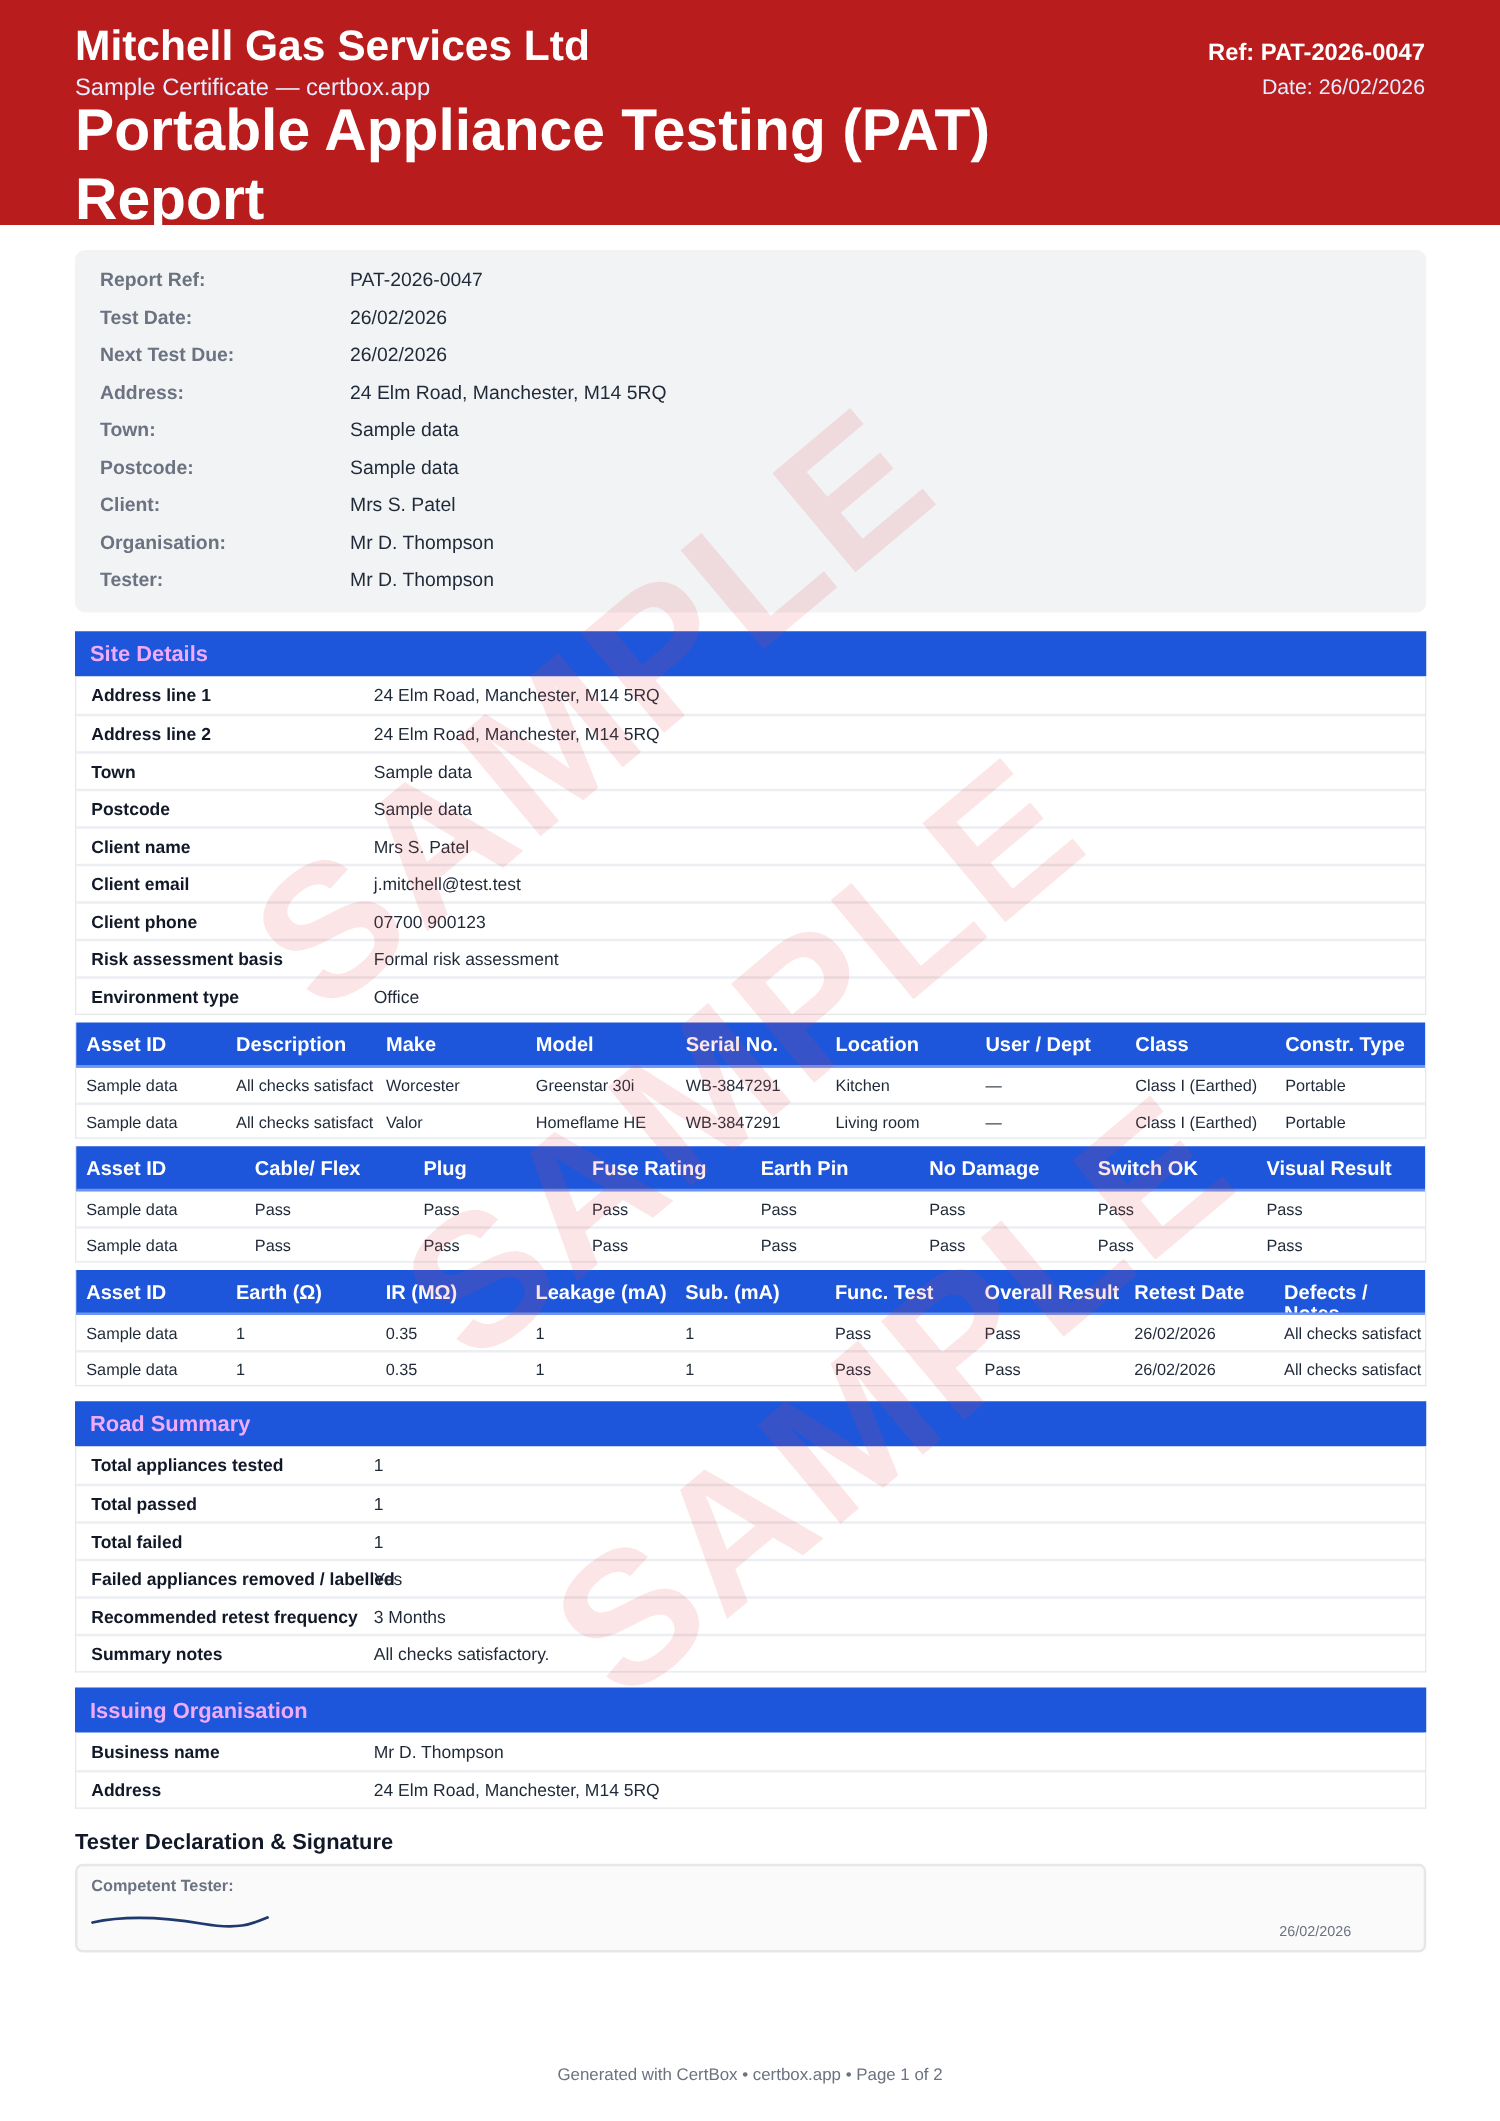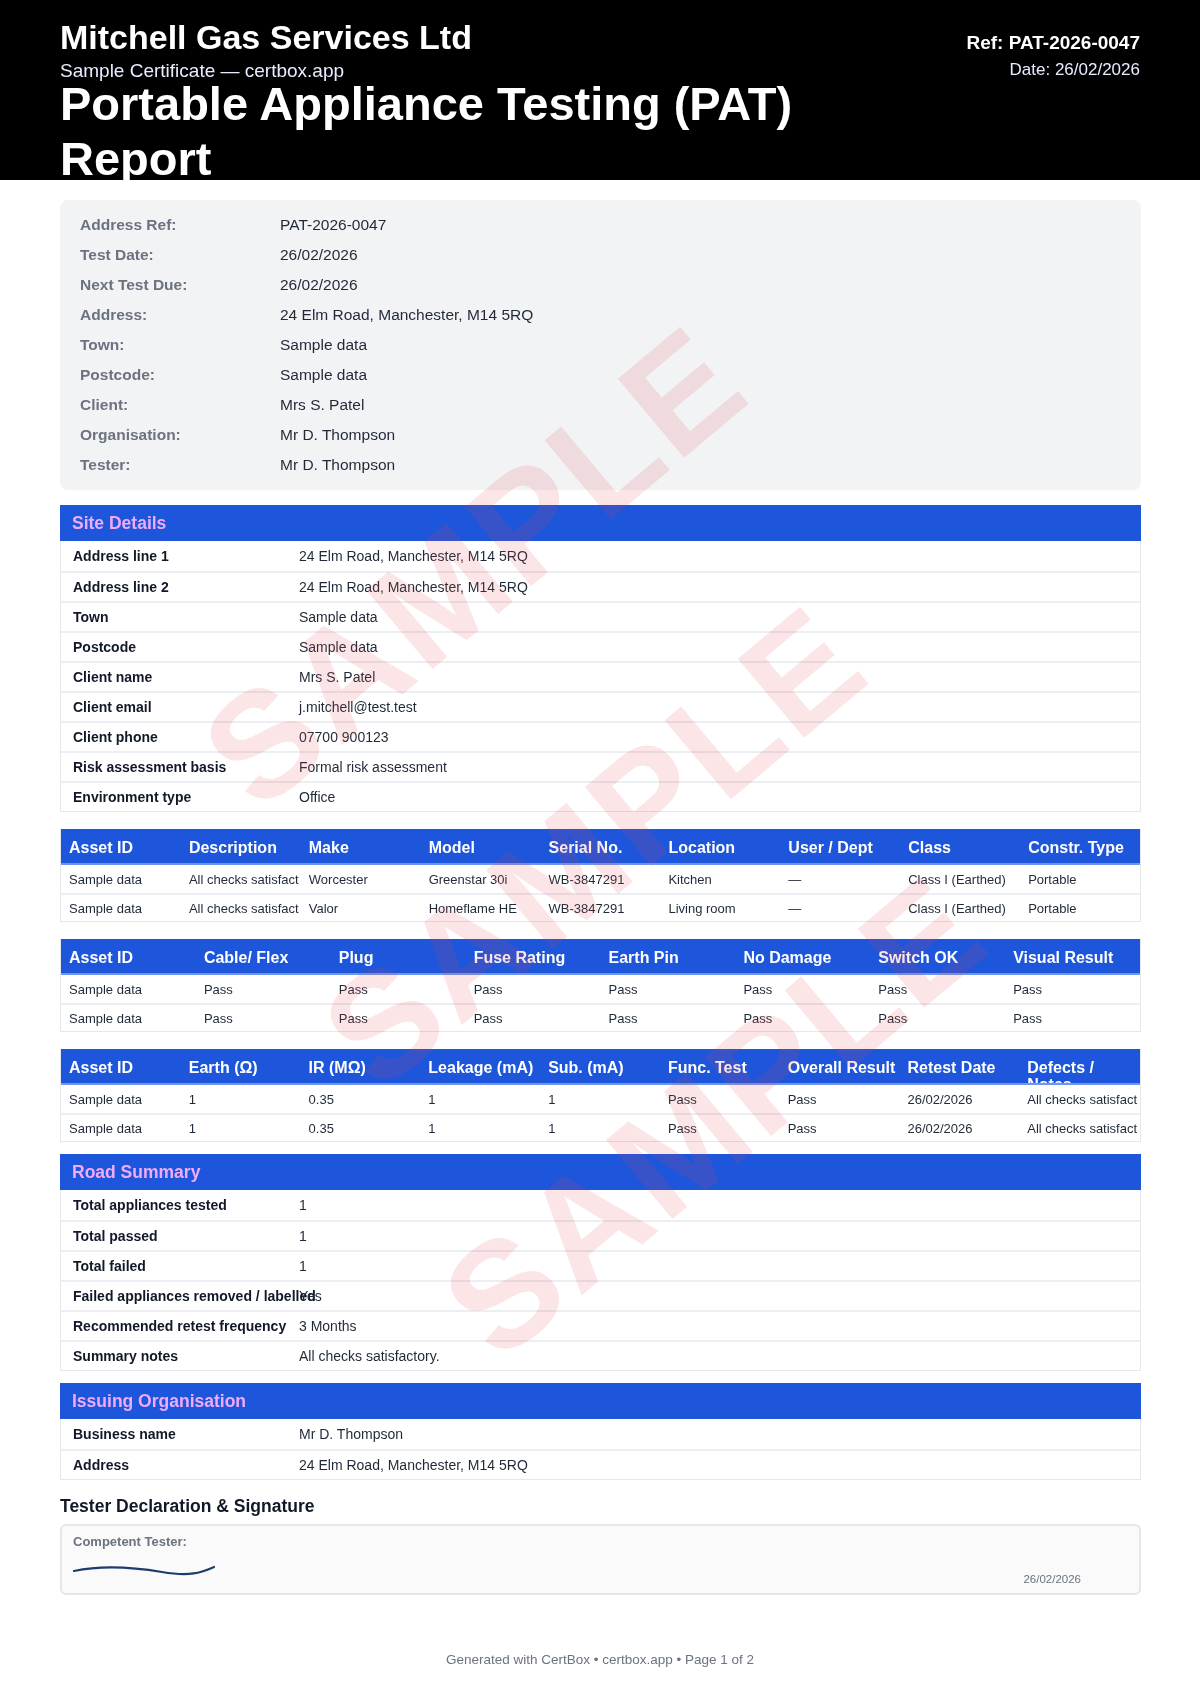--- a/index.html
+++ b/index.html
@@ -1,40 +1,40 @@
 <!DOCTYPE html>
 <html><head>
 <meta charset="utf-8">
 <style>
   * { box-sizing: border-box; margin: 0; padding: 0; }
   html, body { width: 1200px; height: 1697px; background: #ffffff; overflow: hidden; }
   body { font-family: "Liberation Sans", sans-serif; color: #1f2937; position: relative; }
 
-  .header { background: #000000; height: 180px; position: relative; color: #fff; }
+  .header { background: #b91c1c; height: 180px; position: relative; color: #fff; }
   .header .company { position: absolute; left: 60px; top: 18px; font-size: 34px; font-weight: bold; }
   .header .subtitle { position: absolute; left: 60px; top: 60px; font-size: 19px; color: #e6edff; }
   .header .title { position: absolute; left: 60px; top: 76px; width: 800px; font-size: 47px; font-weight: bold; line-height: 55px; }
   .header .ref { position: absolute; right: 60px; top: 32px; font-size: 19px; font-weight: bold; text-align: left; }
   .header .date { position: absolute; right: 60px; top: 60px; font-size: 17px; color: #e6edff; text-align: center; }
 
   .content { position: absolute; left: 60px; top: 200px; width: 1081px; }
 
   .summary-box { background: #f2f3f5; border-radius: 8px; padding: 10px 20px 10px 20px; height: 290px; }
   .summary-row { display: flex; height: 30px; align-items: center; font-size: 15.5px; }
   .summary-row .k { width: 200px; color: #6b7280; font-weight: bold; }
   .summary-row .v { color: #1f2937; }
 
   .section-head { background: #1d56db; color: #f0abfc; font-weight: bold; font-size: 17.5px; height: 36px; line-height: 36px; padding-left: 12px; margin-top: 15px; }
   .kv-table { border: 1px solid #e5e7eb; border-top: none; }
   .kv-row { display: flex; height: 30px; align-items: center; border-top: 2px solid #eceef2; font-size: 14px; }
   .kv-row:first-child { border-top: none; }
   .kv-row .k { width: 238px; padding-left: 12px; font-weight: bold; color: #111827; white-space: nowrap; overflow: visible; }
   .kv-row .v { color: #1f2937; }
 
-  .grid-table { margin-top: 17px; border: 1px solid #e5e7eb; border-top: none; }
+  .grid-table { margin-top: 6px; border: 1px solid #e5e7eb; border-top: none; }
   .grid-head { display: flex; background: #1d56db; color: #fff; font-weight: bold; font-size: 16px; height: 36px; overflow: hidden; border-bottom: 2px solid #6f96ee; }
   .grid-head .c { padding: 10px 0 0 8px; line-height: 17px; overflow: hidden; }
   .grid-row { display: flex; height: 28px; align-items: center; font-size: 13px; border-top: 2px solid #eceef2; }
   .grid-row:nth-child(2) { border-top: none; }
   .grid-row .c { padding-left: 8px; white-space: nowrap; overflow: hidden; }
 
   .decl-title { font-size: 17.5px; font-weight: bold; color: #111827; margin-top: 16px; }
   .decl-box { margin-top: 7px; border: 2px solid #e5e7eb; border-radius: 6px; background: #fafafa; height: 71px; position: relative; }
   .decl-box .lbl { position: absolute; left: 11px; top: 8px; font-size: 13px; font-weight: bold; color: #6b7280; }
   .decl-box .sig { position: absolute; left: 10px; top: 36px; }
@@ -52,21 +52,21 @@
   <div class="subtitle">Sample Certificate — certbox.app</div>
   <div class="title">Portable Appliance Testing (PAT) Report</div>
   <div class="ref">Ref: PAT-2026-0047</div>
   <div class="date">Date: 26/02/2026</div>
 </div>
 
 <div class="content">
 
   <div class="summary-box">
     <div class="summary-row">
-        <span class="k">Address Ref:</span>
+        <span class="k">Report Ref:</span>
         <span class="v">PAT-2026-0047</span>
       </div>
     <div class="summary-row">
         <span class="k">Test Date:</span>
         <span class="v">26/02/2026</span>
       </div>
     <div class="summary-row">
         <span class="k">Next Test Due:</span>
         <span class="v">26/02/2026</span>
       </div>

